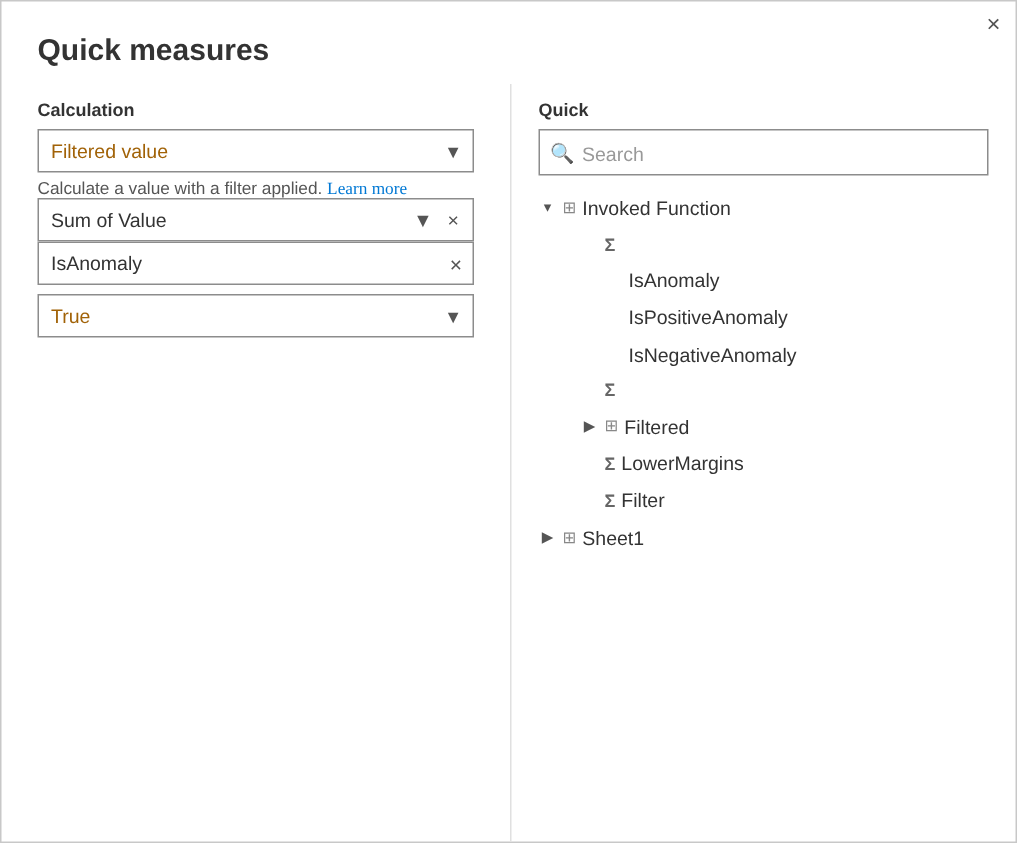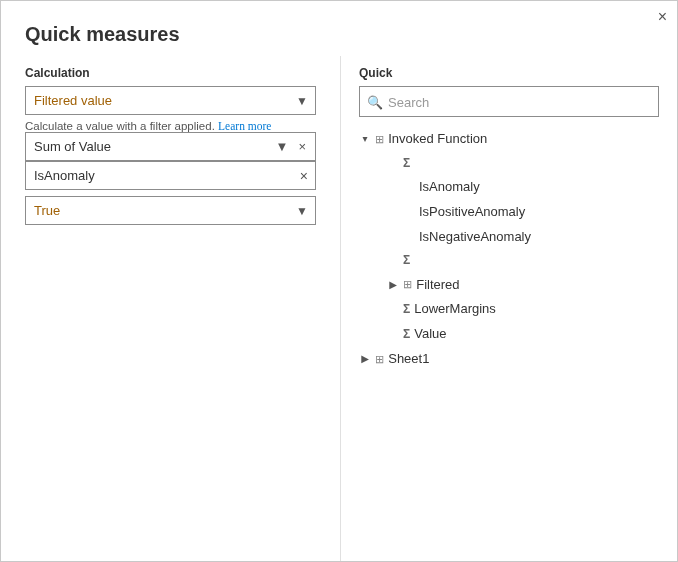--- a/index.html
+++ b/index.html
@@ -325,21 +325,21 @@
 
           <div class="tree-item">
             <span class="tree-arrow"></span>
             <span class="tree-icon tree-icon-sigma">Σ</span>
             <span>LowerMargins</span>
           </div>
 
           <div class="tree-item">
             <span class="tree-arrow"></span>
             <span class="tree-icon tree-icon-sigma">Σ</span>
-            <span>Value</span>
+            <span>Filter</span>
           </div>
         </div>
 
         <div class="tree-item">
           <span class="tree-arrow">▶</span>
           <span class="tree-icon tree-icon-table">⊞</span>
           <span>Sheet1</span>
         </div>
       </div>
     </div>

